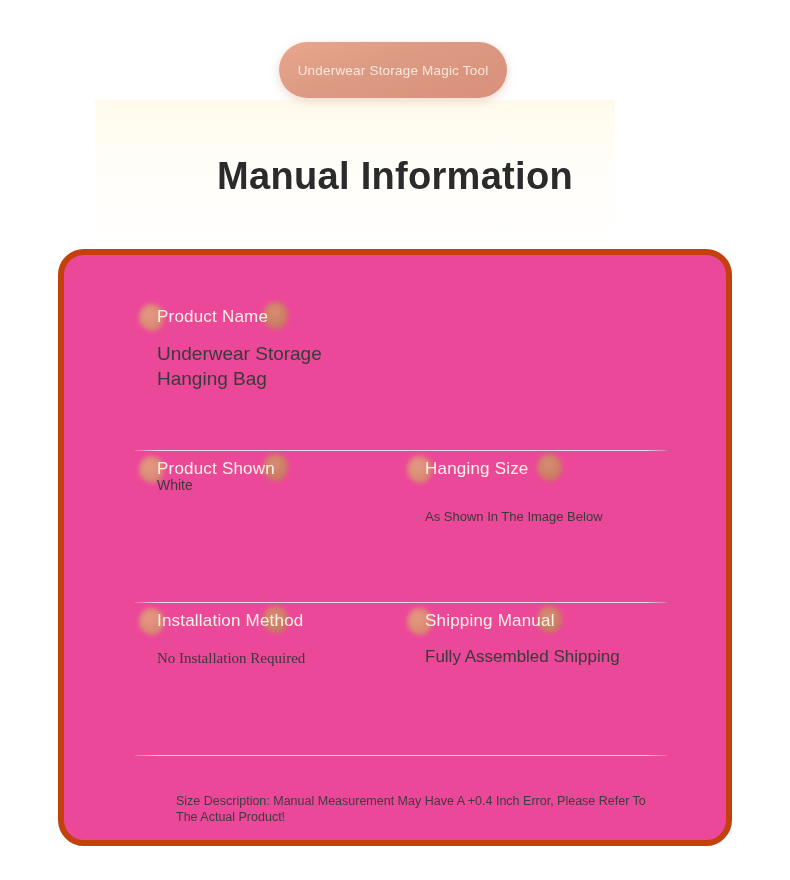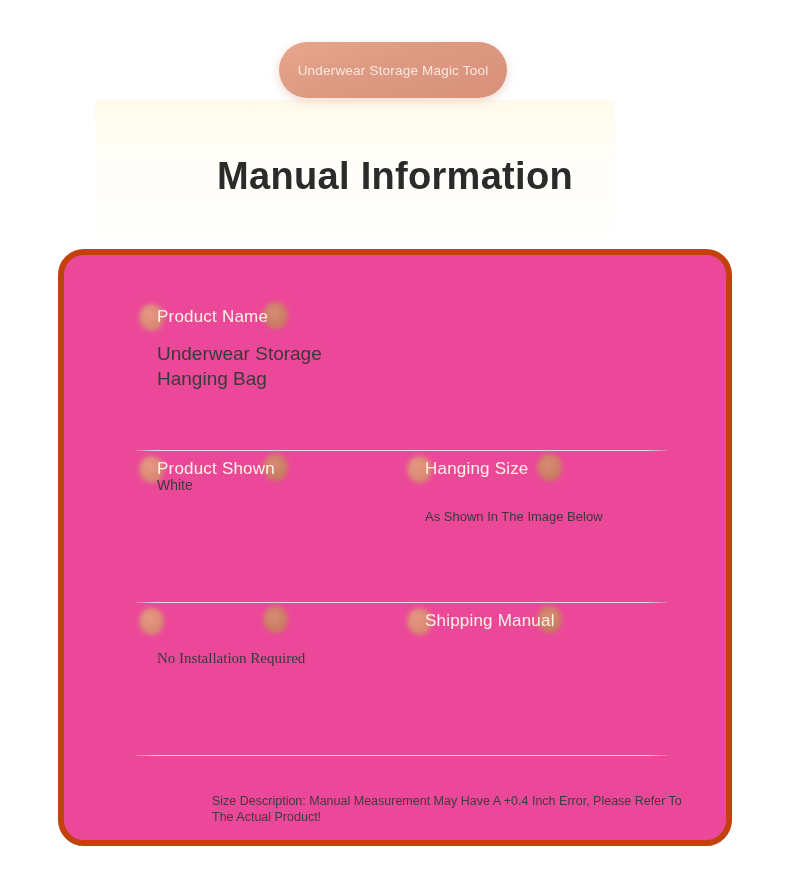--- a/index.html
+++ b/index.html
@@ -171,21 +171,20 @@
 
   
   .footnote {
     position: absolute;
     left: 41px;
     top: 505px;
     width: 470px;
     font-size: 12.5px;
     line-height: 1.25;
     color: #3d3d3d;
-    margin-left: 36px;
   }
 </style>
 </head>
 <body>
 
 <div class="wash"></div>
 <div class="wash2"></div>
 
 <div class="pill-wrap">
   <div class="pill">Underwear Storage Magic Tool</div>
@@ -219,26 +218,28 @@
         <div class="field-label">Hanging Size</div>
         <div class="field-value v-size">As Shown In The Image Below</div>
       </div>
     </div>
     <div class="divider d2"></div>
 
     <div class="row-grid">
       <div class="col">
         <span class="blob blob-a"></span>
         <span class="blob blob-b"></span>
+        <div class="field-label">Installation Method</div>
         <div class="field-value v-inst">No Installation Required</div>
       </div>
       <div class="col col-right">
         <span class="blob blob-a"></span>
         <span class="blob blob-b"></span>
         <div class="field-label">Shipping Manual</div>
+        <div class="field-value v-ship">Fully Assembled Shipping</div>
       </div>
     </div>
     <div class="divider d3"></div>
 
     <div class="footnote">Size Description: Manual Measurement May Have A +0.4 Inch Error, Please Refer To The Actual Product!</div>
 
   </div>
 </div>
 
 </body></html>

